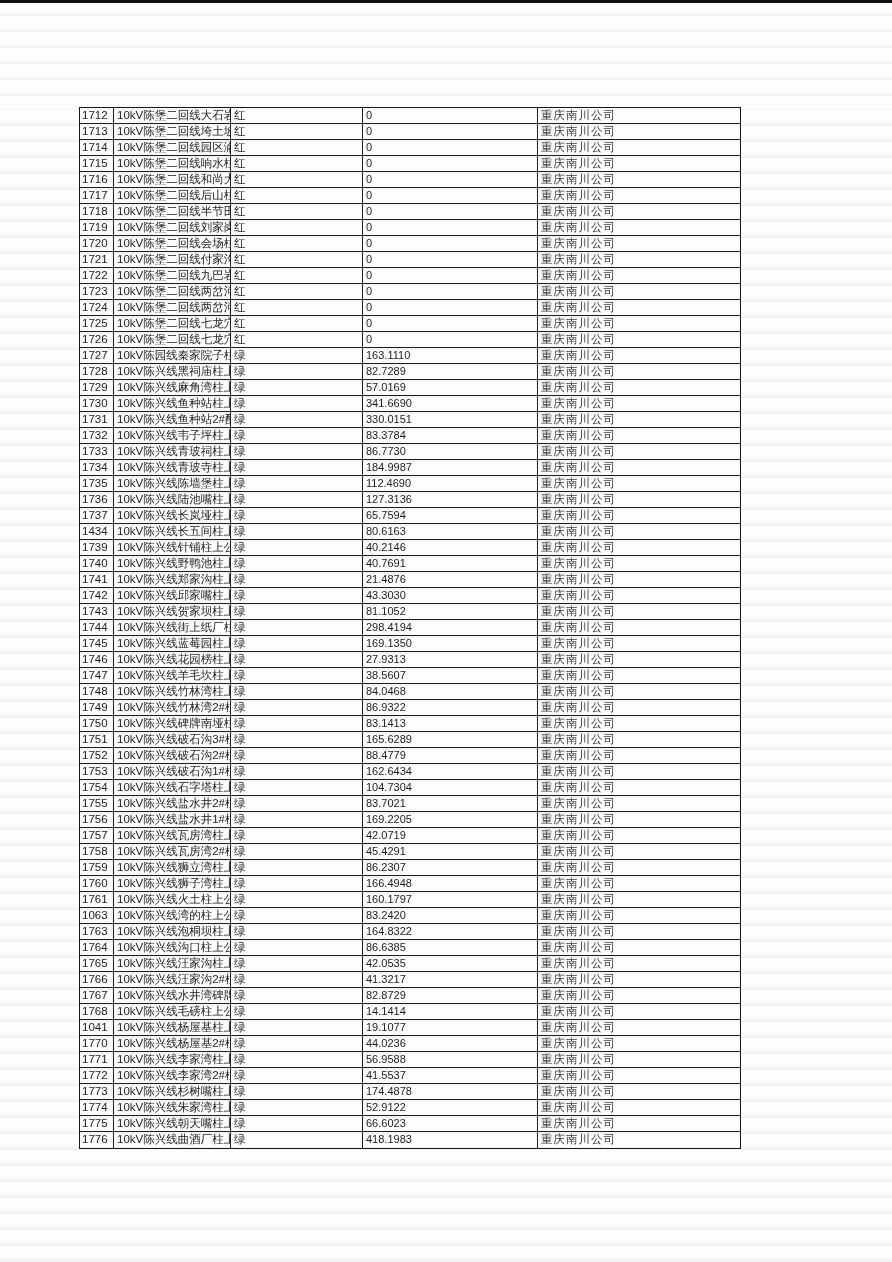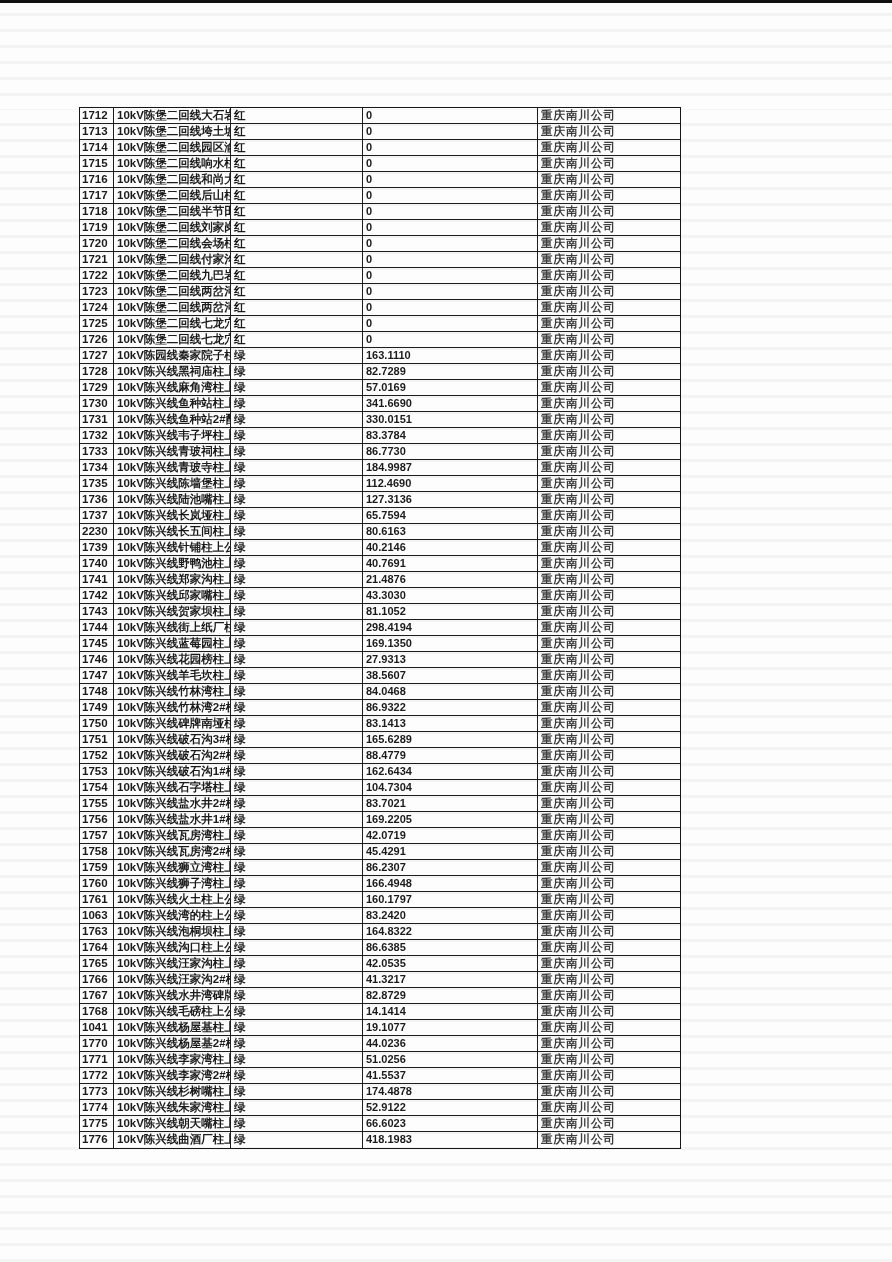--- a/index.html
+++ b/index.html
@@ -11,22 +11,22 @@
       #fdfdfd 0px, #fdfdfd 13px,
       #f4f4f4 13px, #f4f4f4 16px);
     background-position:0 110px;
     font-family:"Liberation Sans","DejaVu Sans",sans-serif;
     color:#1b1b1b;
   }
   .top-bar{
     position:absolute;left:0;top:0;width:892px;height:3px;background:#101010;
   }
   .sheet{
-    position:absolute;left:79px;top:107px;width:602px;
-    border:1px solid #161616;background:transparent;box-sizing:border-box;font-weight:bold;
+    position:absolute;left:79px;top:107px;width:662px;
+    border:1px solid #161616;background:transparent;box-sizing:border-box;
   }
   .row{
     display:flex;height:16px;box-sizing:border-box;
     border-bottom:1px solid #1d1d1d;
   }
   .row:last-child{border-bottom:none;}
   .cell{
     box-sizing:border-box;height:100%;
     border-right:1px solid #1d1d1d;
     font-size:11.5px;line-height:15px;
@@ -251,21 +251,21 @@
 
   <div class="row">
     <div class="cell c-num">1737</div>
     <div class="cell c-name">10kV陈兴线长岚垭柱上公</div>
     <div class="cell c-status">绿</div>
     <div class="cell c-value">65.7594</div>
     <div class="cell c-company">重庆南川公司</div>
   </div>
 
   <div class="row">
-    <div class="cell c-num">2230</div>
+    <div class="cell c-num">1434</div>
     <div class="cell c-name">10kV陈兴线长五间柱上公</div>
     <div class="cell c-status">绿</div>
     <div class="cell c-value">80.6163</div>
     <div class="cell c-company">重庆南川公司</div>
   </div>
 
   <div class="row">
     <div class="cell c-num">1739</div>
     <div class="cell c-name">10kV陈兴线针铺柱上公变</div>
     <div class="cell c-status">绿</div>
@@ -518,21 +518,21 @@
     <div class="cell c-name">10kV陈兴线杨屋基2#柱上</div>
     <div class="cell c-status">绿</div>
     <div class="cell c-value">44.0236</div>
     <div class="cell c-company">重庆南川公司</div>
   </div>
 
   <div class="row">
     <div class="cell c-num">1771</div>
     <div class="cell c-name">10kV陈兴线李家湾柱上公</div>
     <div class="cell c-status">绿</div>
-    <div class="cell c-value">51.0256</div>
+    <div class="cell c-value">56.9588</div>
     <div class="cell c-company">重庆南川公司</div>
   </div>
 
   <div class="row">
     <div class="cell c-num">1772</div>
     <div class="cell c-name">10kV陈兴线李家湾2#柱上</div>
     <div class="cell c-status">绿</div>
     <div class="cell c-value">41.5537</div>
     <div class="cell c-company">重庆南川公司</div>
   </div>

